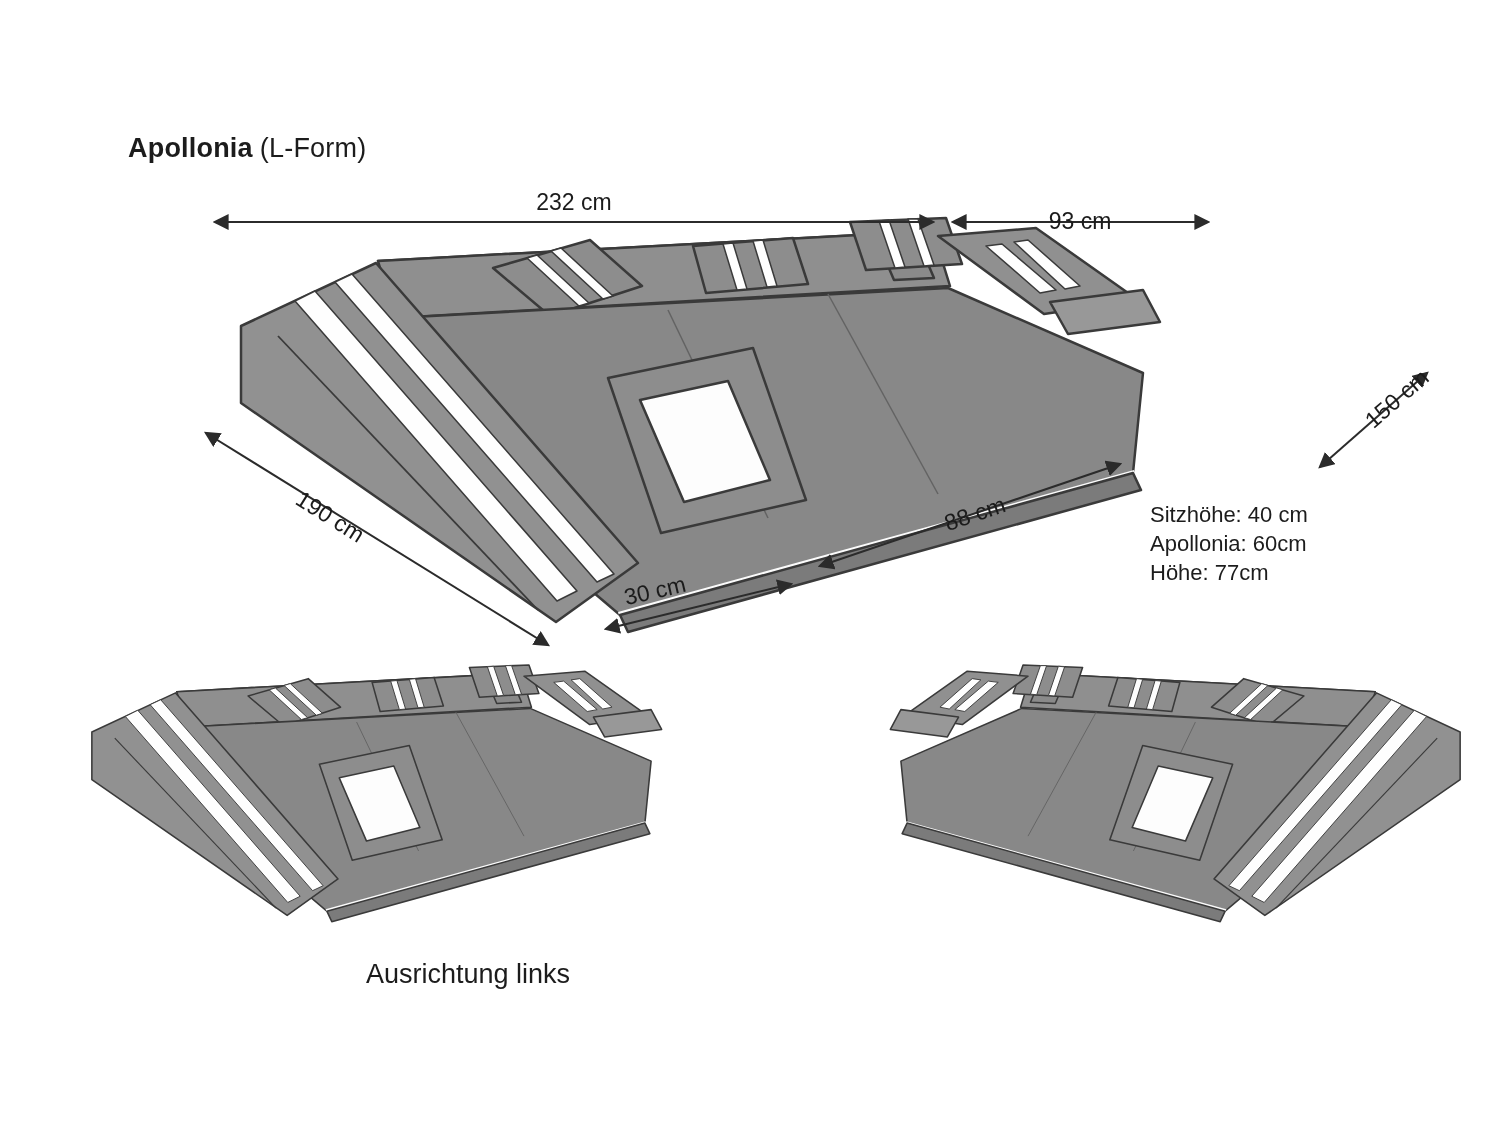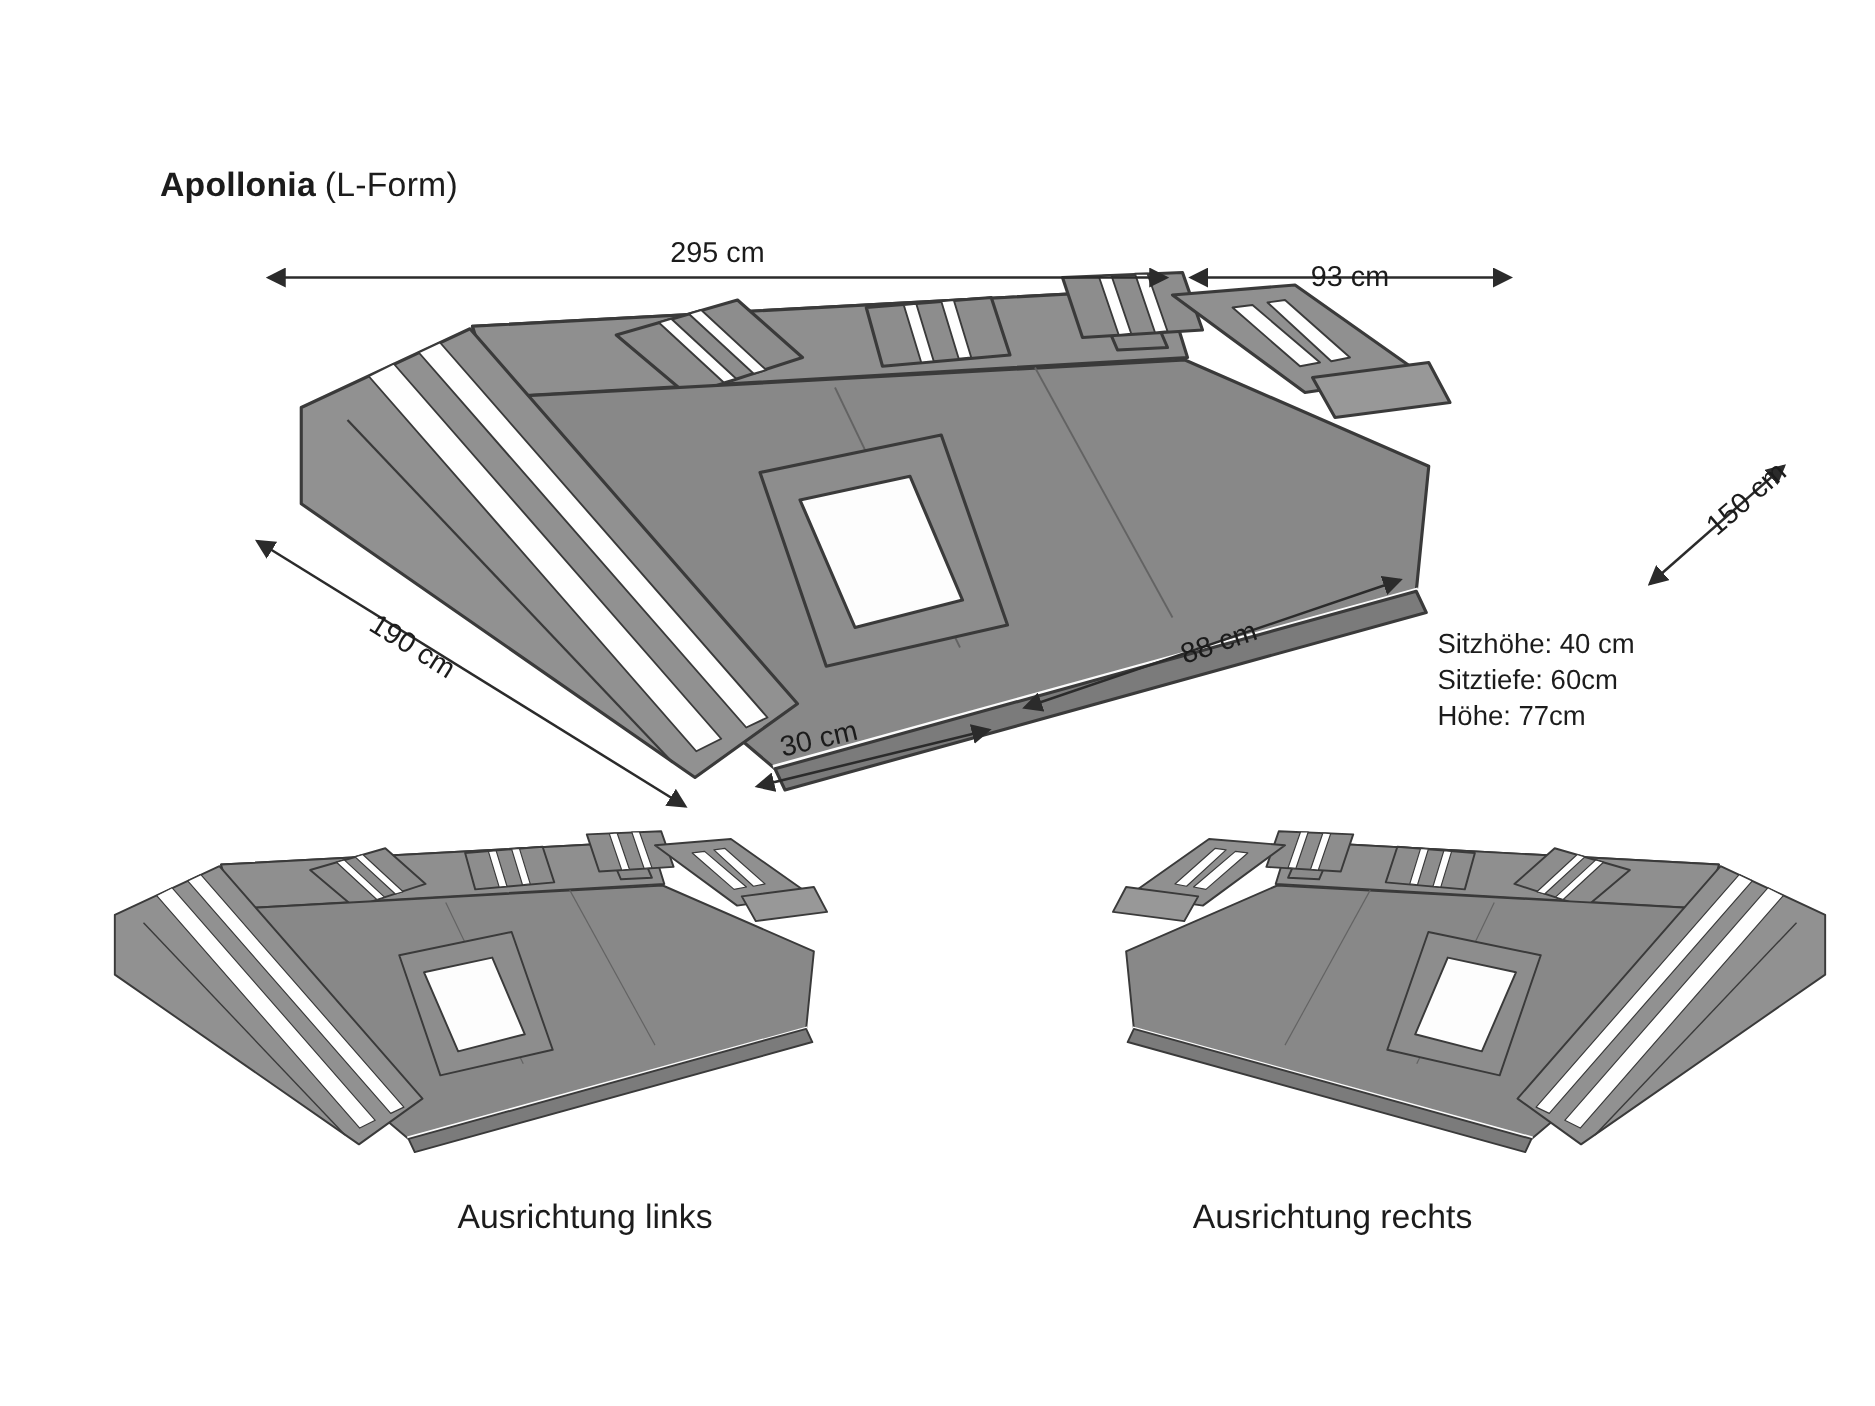--- a/index.html
+++ b/index.html
@@ -91,29 +91,28 @@
       <line x1="820" y1="566" x2="1120" y2="464" marker-start="url(#arrow)" marker-end="url(#arrow)"></line>
       <line x1="606" y1="629" x2="791" y2="584" marker-start="url(#arrow)" marker-end="url(#arrow)"></line>
       <line x1="206" y1="433" x2="548" y2="645" marker-start="url(#arrow)" marker-end="url(#arrow)"></line>
     </g>
   </svg>
 
   <div id="title" class="abs">
     <span class="name">Apollonia</span><span class="variant">(L-Form)</span>
   </div>
 
-  <div id="dim-295" class="abs dim-label">295 cm</div>
+  <div id="dim-295" class="abs dim-label">232 cm</div>
   <div id="dim-93" class="abs dim-label">93 cm</div>
   <div id="dim-150" class="abs dim-label">150 cm</div>
   <div id="dim-88" class="abs dim-label">88 cm</div>
   <div id="dim-30" class="abs dim-label">30 cm</div>
   <div id="dim-190" class="abs dim-label">190 cm</div>
 
   <div id="specs" class="abs">
     <div>Sitzhöhe: 40 cm</div>
-    <div>Sitztiefe: 60cm</div>
+    <div>Apollonia: 60cm</div>
     <div>Höhe: 77cm</div>
   </div>
 
   <div id="orientation-left" class="abs orientation-label">Ausrichtung links</div>
-  <div id="orientation-right" class="abs orientation-label">Ausrichtung rechts</div>
 
 </div>
 
 </body></html>

